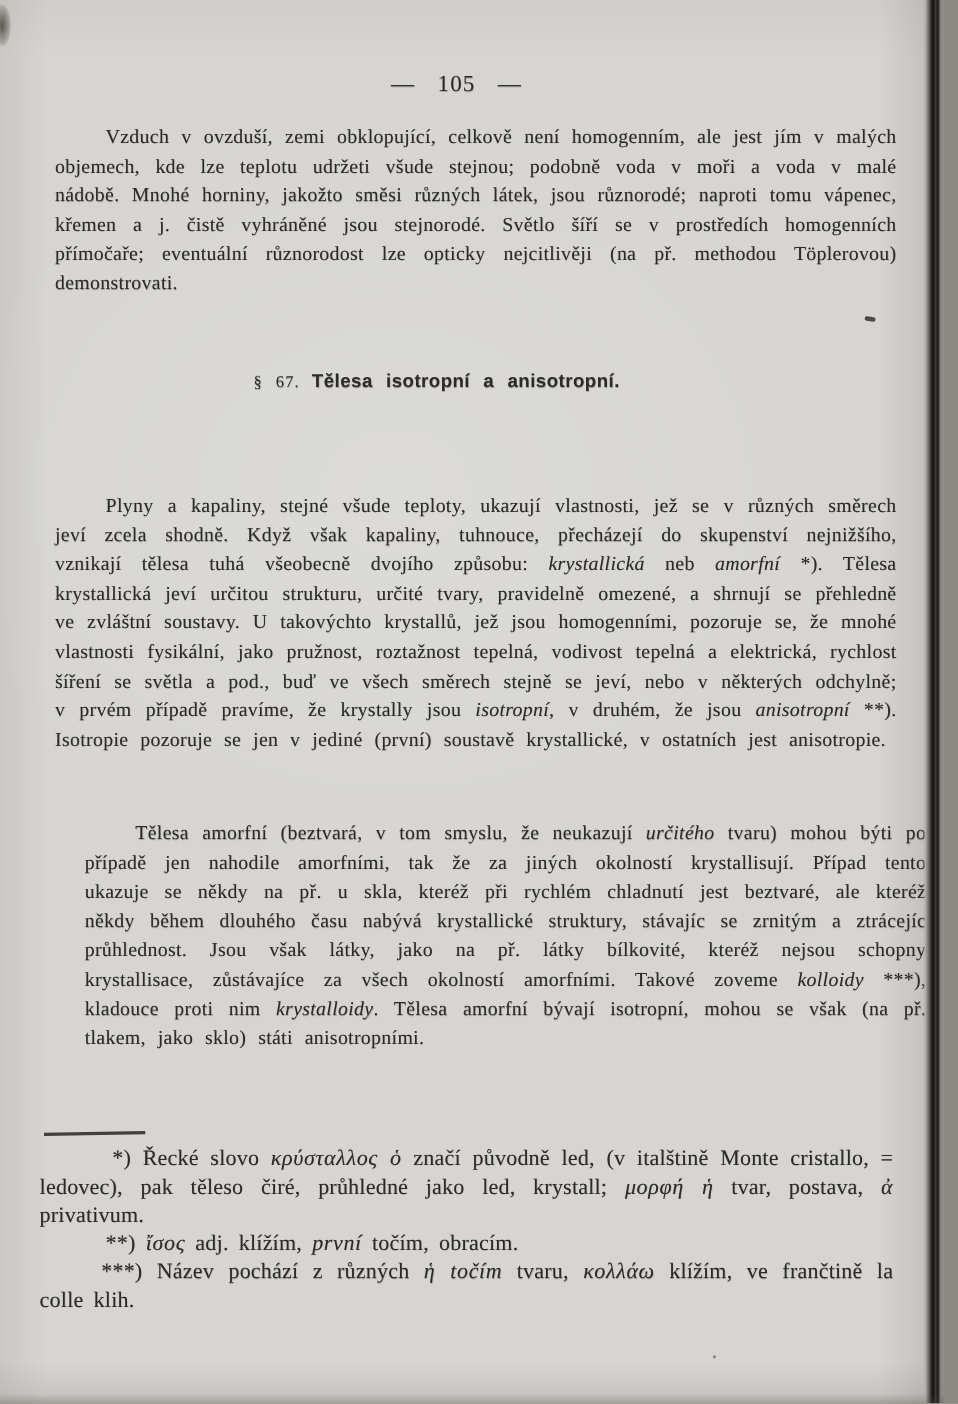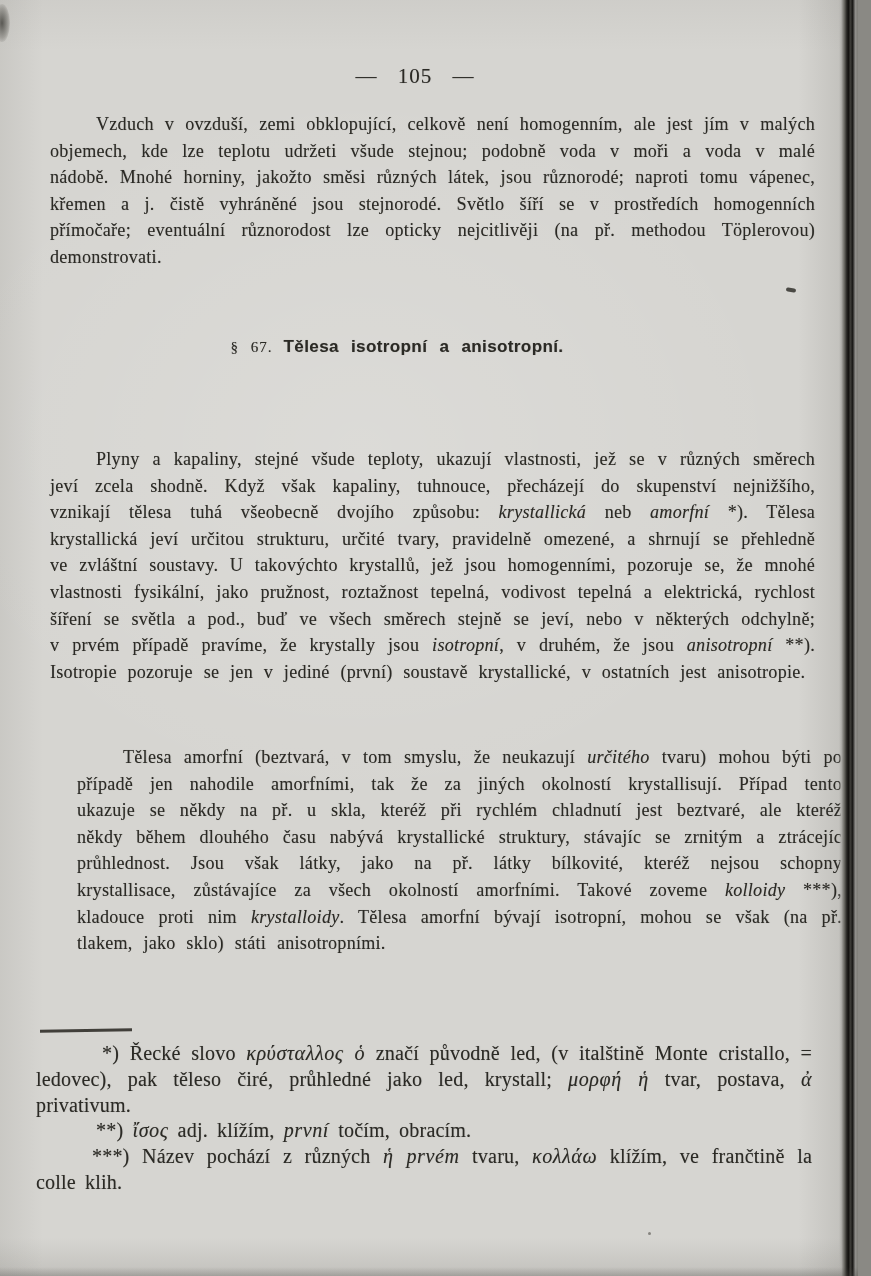--- a/index.html
+++ b/index.html
@@ -82,21 +82,21 @@
   <p class="para" id="para2"><span>Plyny a kapaliny, stejné všude teploty, ukazují vlastnosti, jež se v různých směrech jeví zcela shodně. Když však kapaliny, tuhnouce, přecházejí do skupenství nejnižšího, vznikají tělesa tuhá všeobecně dvojího způsobu: </span><span class="it">krystallická</span><span> neb </span><span class="it">amorfní</span><span> *). Tělesa krystallická jeví určitou strukturu, určité tvary, pravidelně omezené, a shrnují se přehledně ve zvláštní soustavy. U takovýchto krystallů, jež jsou homogenními, pozoruje se, že mnohé vlastnosti fysikální, jako pružnost, roztažnost tepelná, vodivost tepelná a elektrická, rychlost šíření se světla a pod., buď ve všech směrech stejně se jeví, nebo v některých odchylně; v prvém případě pravíme, že krystally jsou </span><span class="it">isotropní</span><span>, v druhém, že jsou </span><span class="it">anisotropní</span><span> **). Isotropie pozoruje se jen v jediné (první) soustavě krystallické, v ostatních jest anisotropie.</span></p>
 
   <p class="para" id="para3"><span>Tělesa amorfní (beztvará, v tom smyslu, že neukazují </span><span class="it">určitého</span><span> tvaru) mohou býti po případě jen nahodile amorfními, tak že za jiných okolností krystallisují. Případ tento ukazuje se někdy na př. u skla, kteréž při rychlém chladnutí jest beztvaré, ale kteréž někdy během dlouhého času nabývá krystallické struktury, stávajíc se zrnitým a ztrácejíc průhlednost. Jsou však látky, jako na př. látky bílkovité, kteréž nejsou schopny krystallisace, zůstávajíce za všech okolností amorfními. Takové zoveme </span><span class="it">kolloidy</span><span> ***), kladouce proti nim </span><span class="it">krystalloidy</span><span>. Tělesa amorfní bývají isotropní, mohou se však (na př. tlakem, jako sklo) státi anisotropními.</span></p>
 
   <div class="fnrule"></div>
 
   <p class="fn" id="fn1"><span>*) </span><span>Řecké slovo </span><span class="gr">κρύσταλλος ὁ</span><span> značí původně led, (v italštině Monte cristallo, = ledovec), pak těleso čiré, průhledné jako led, krystall; </span><span class="gr">μορφή ἡ</span><span> tvar, postava, </span><span class="gr">ἀ</span><span> privativum.</span></p>
 
   <p class="fn" id="fn2"><span>**) </span><span class="gr">ἴσος</span><span> adj. klížím, </span><span class="gr">první</span><span> točím, obracím.</span></p>
 
-  <p class="fn" id="fn3"><span>***) </span><span>Název pochází z různých </span><span class="gr">ἡ prvém</span><span> tvaru, </span><span class="gr">κολλάω</span><span> klížím, ve frančtině la colle klih.</span></p>
+  <p class="fn" id="fn3"><span>***) </span><span>Název pochází z různých </span><span class="gr">ἡ točím</span><span> tvaru, </span><span class="gr">κολλάω</span><span> klížím, ve frančtině la colle klih.</span></p>
 
   <div class="corner-highlight"></div>
   <div class="page-stack-edge"></div>
   <div class="corner-spot"></div>
   <div class="speck s1"></div>
   <div class="speck s2"></div>
   <div class="edge-bottom"></div>
 
 </div>
 

